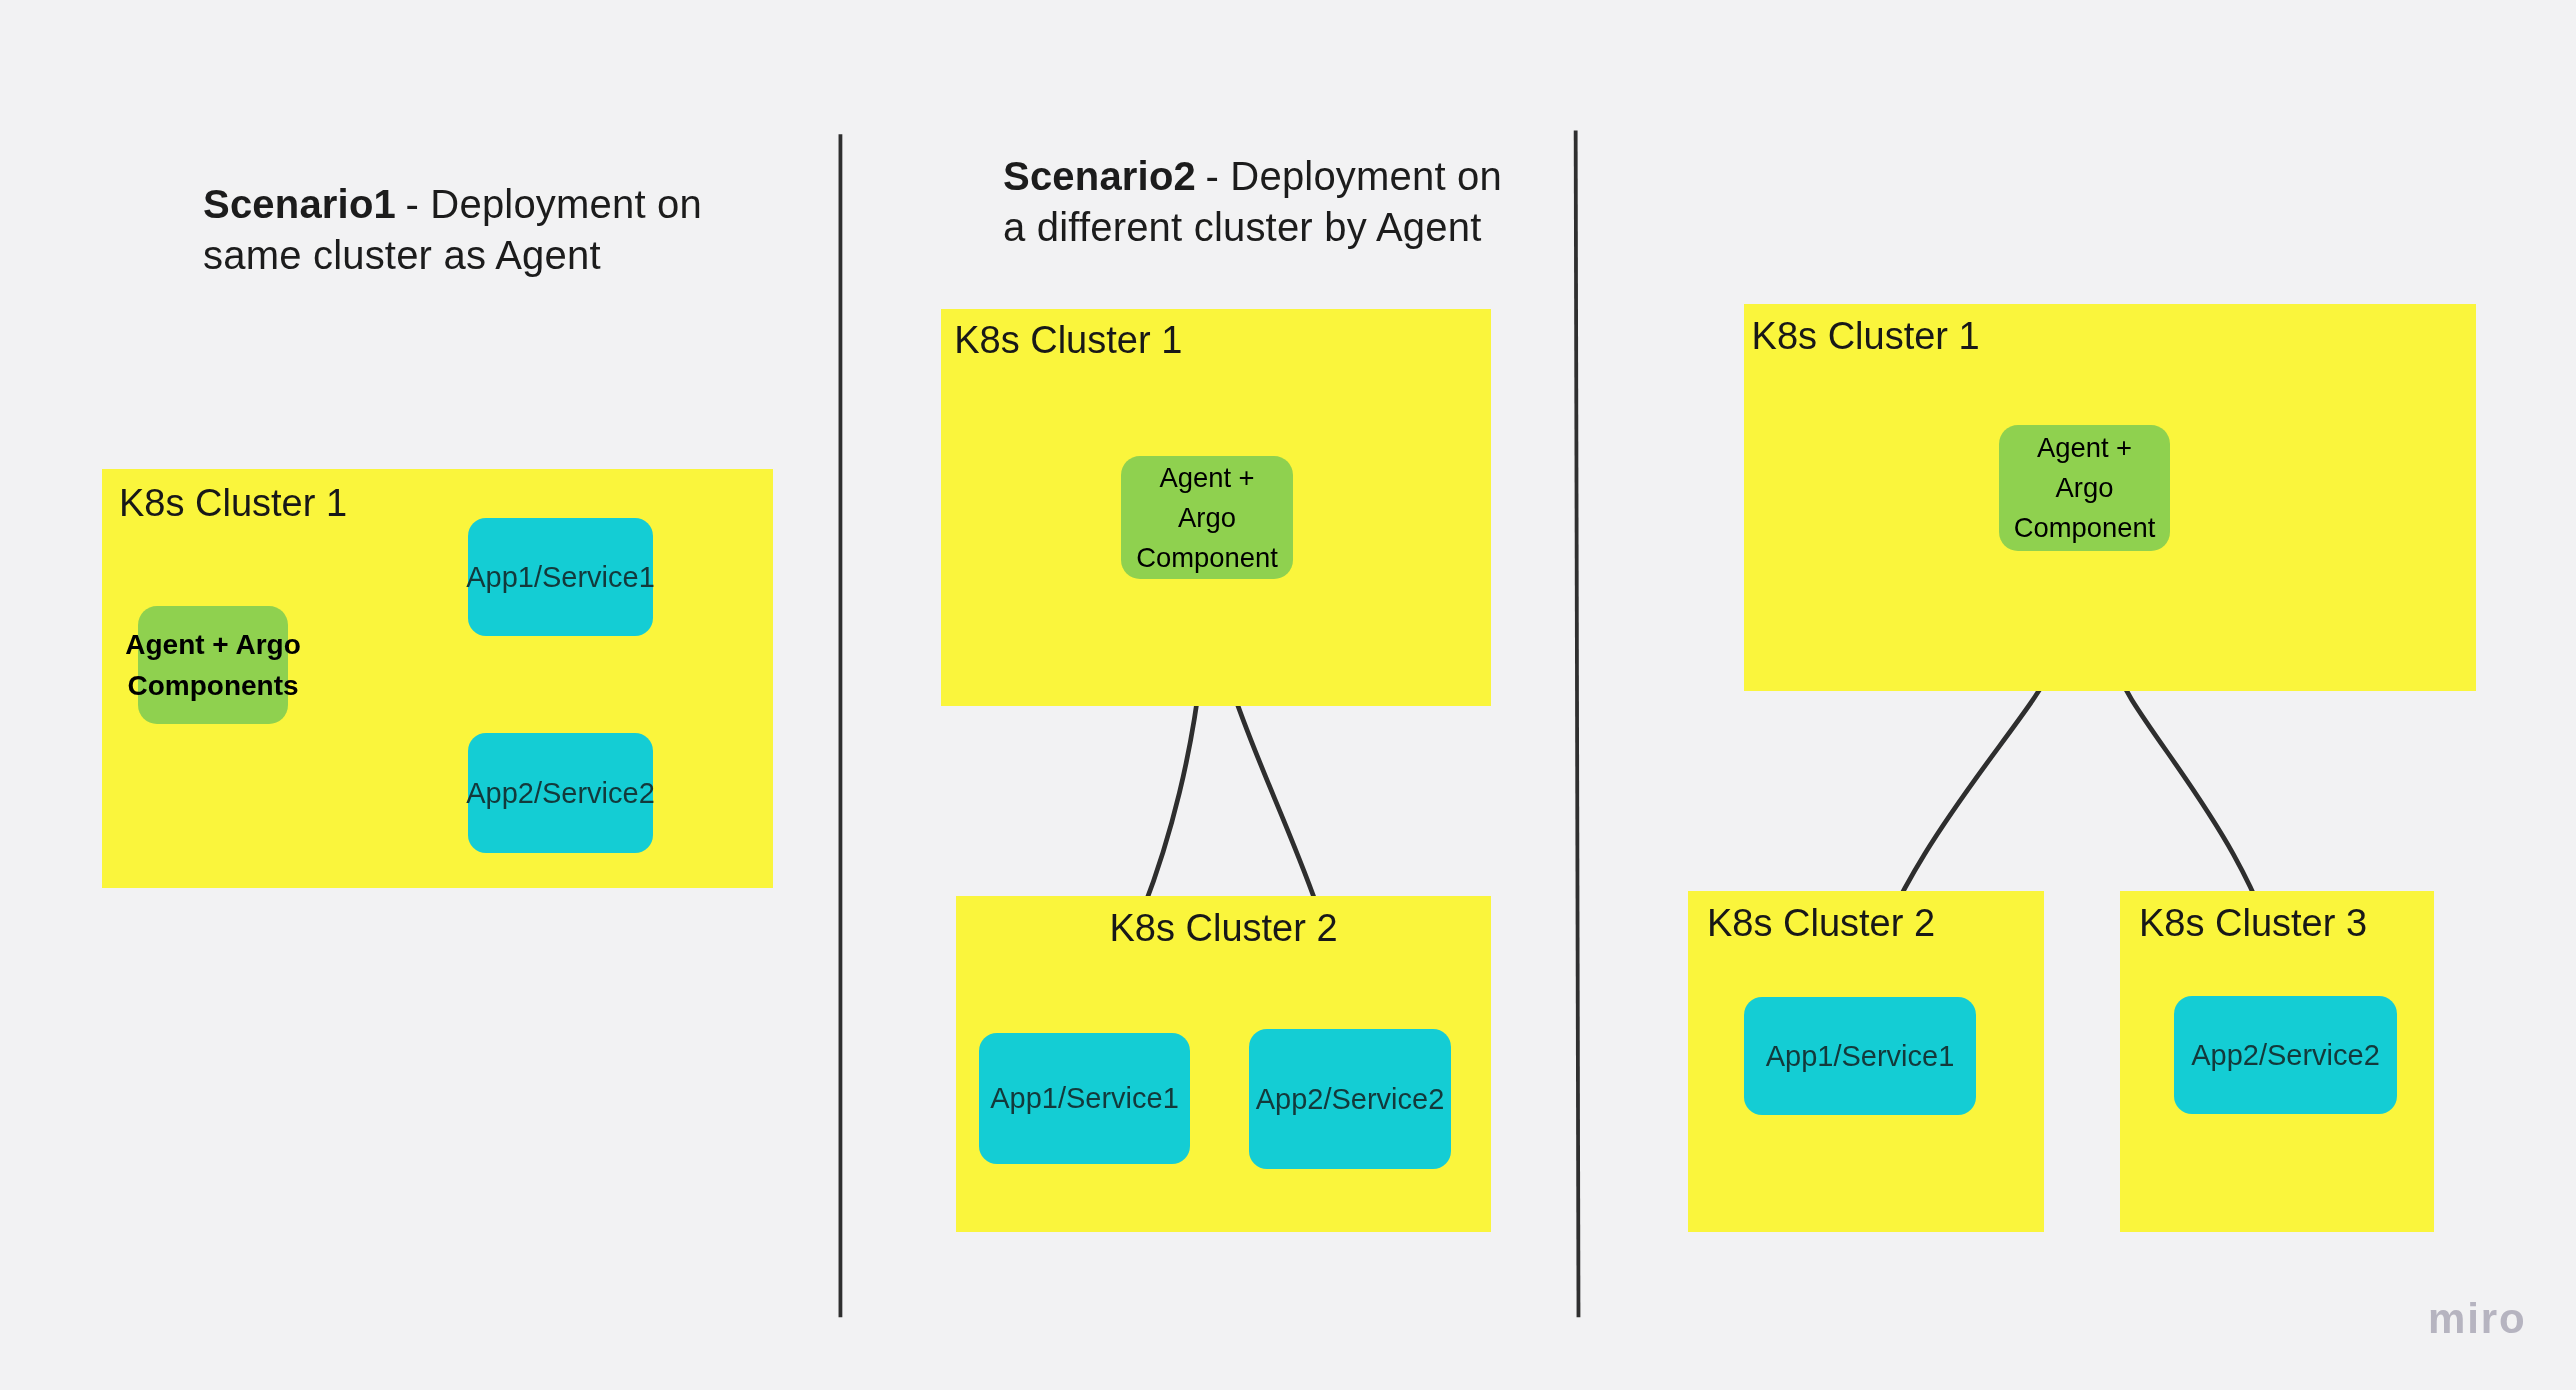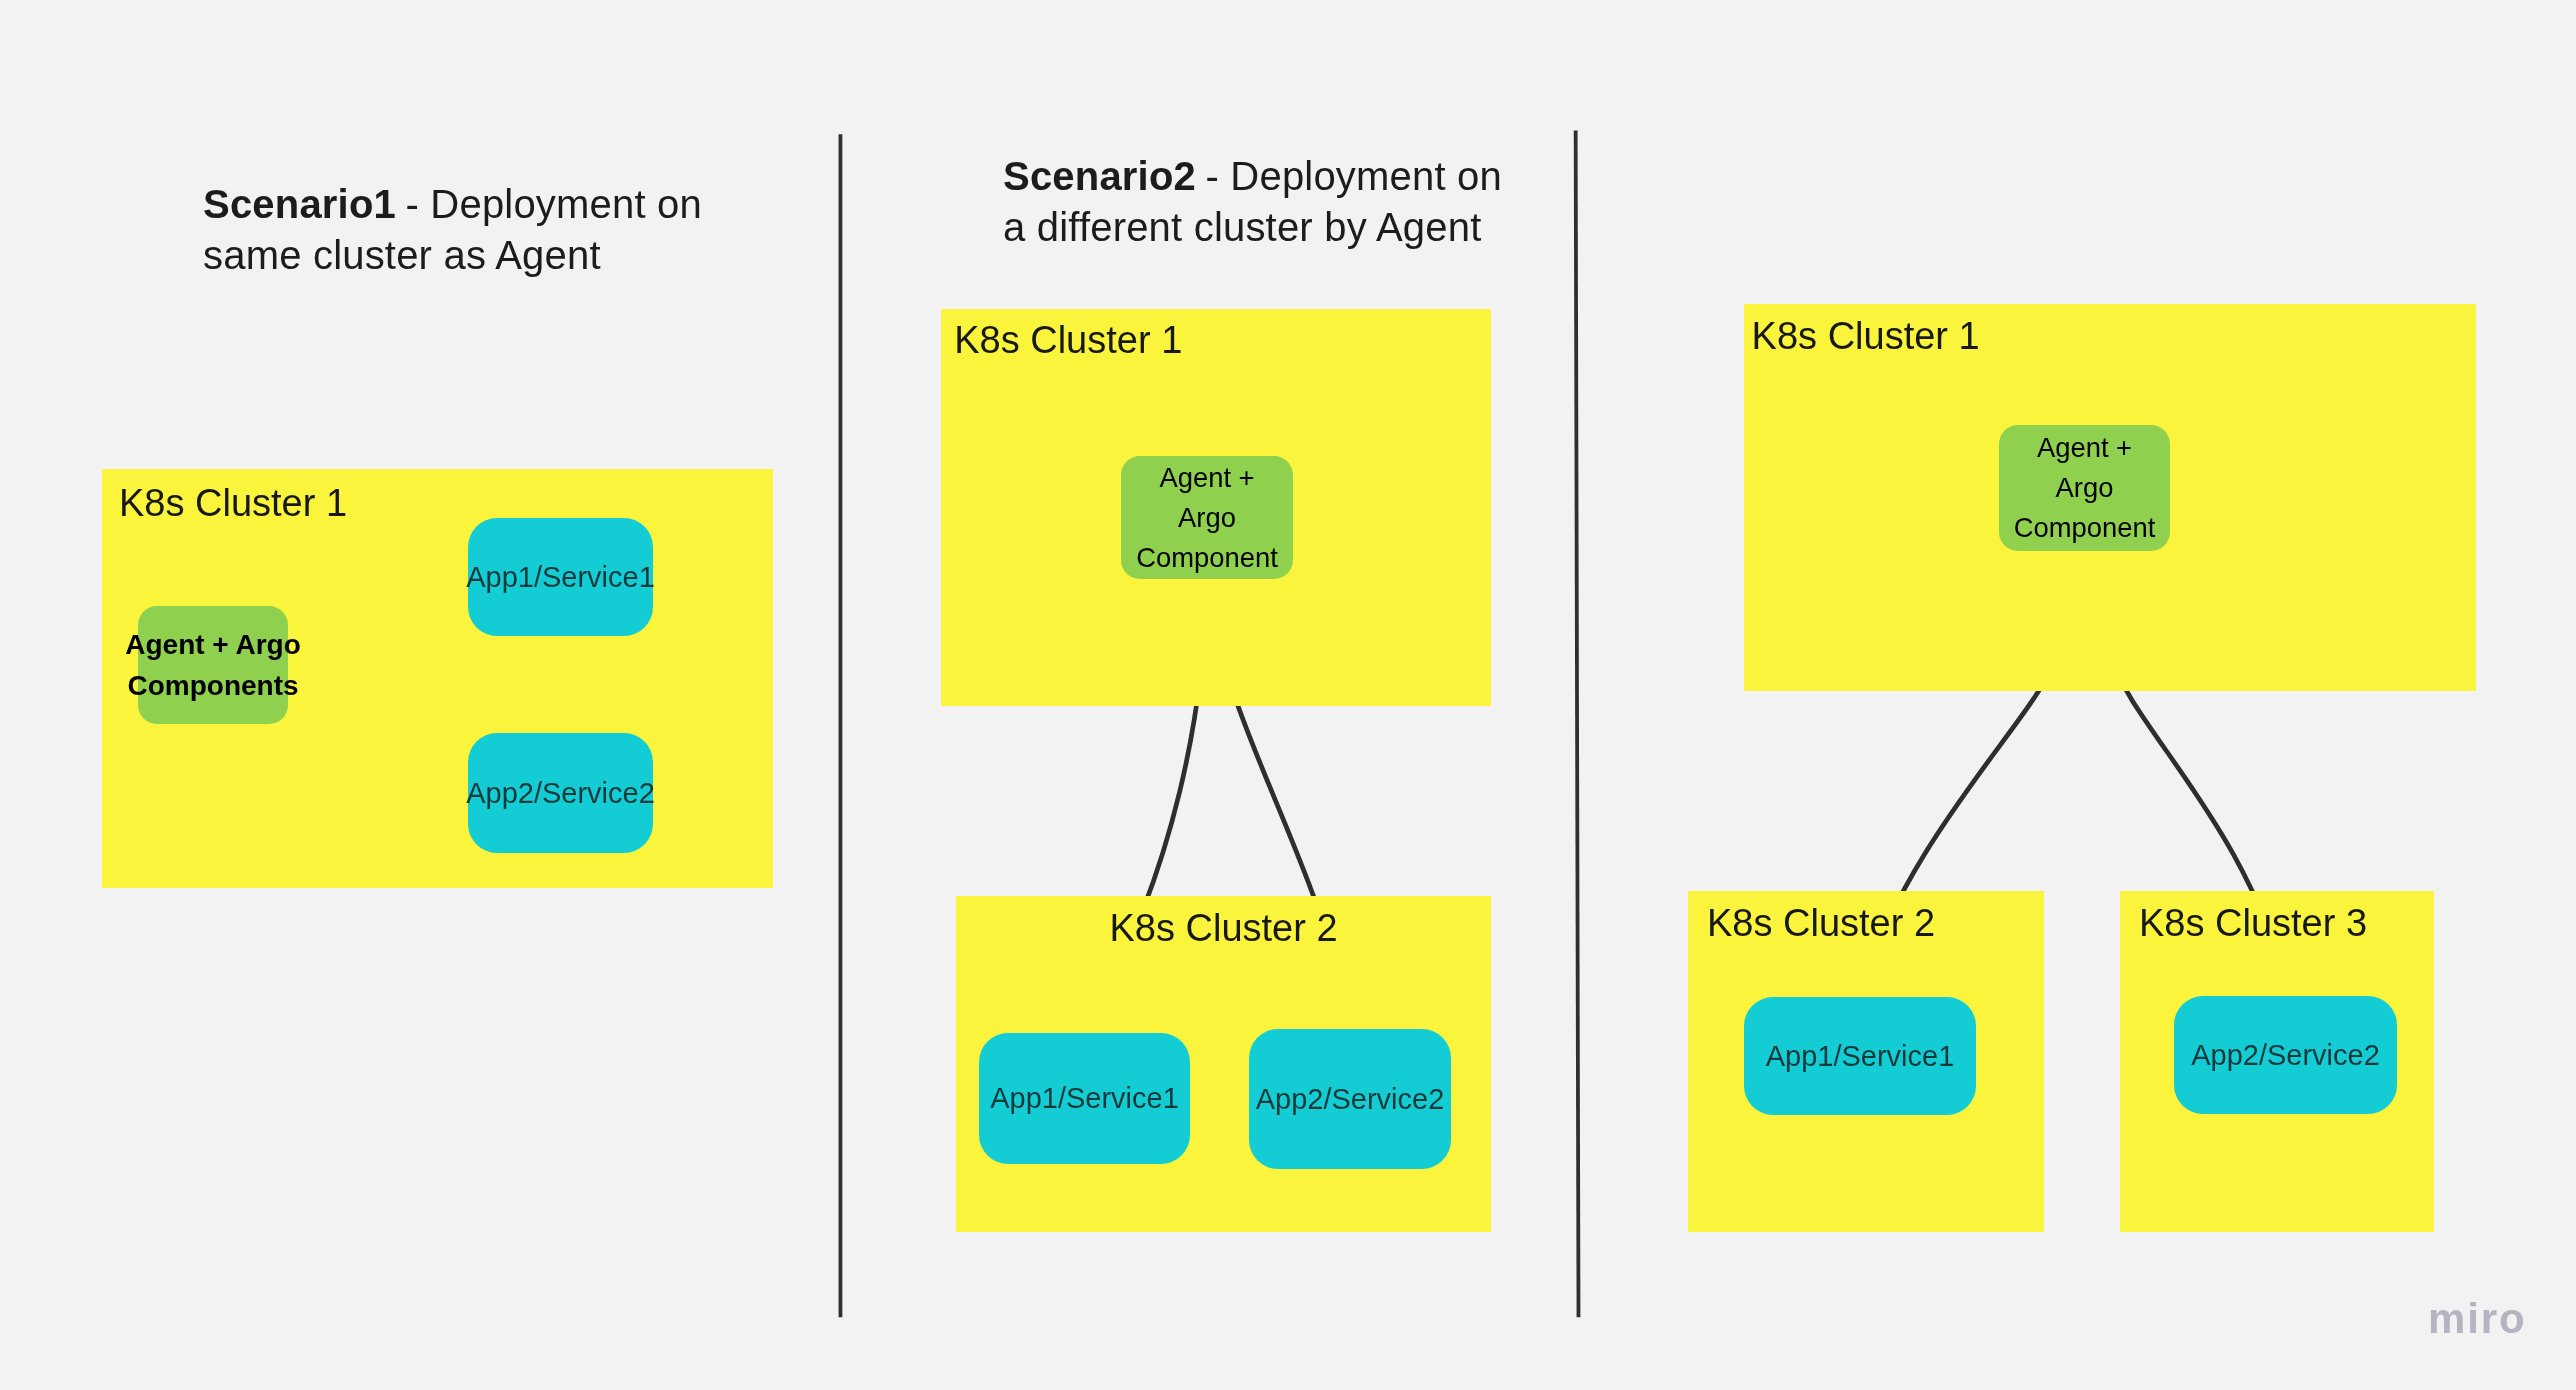--- a/index.html
+++ b/index.html
@@ -19,21 +19,21 @@
   .title .sep{display:inline-block;width:9.5px;}
 
   .cluster{background:#faf53c;padding-left:16px;}
   .cluster-label{font-size:38px;color:#181818;white-space:nowrap;}
 
   .node{
     display:flex;flex-direction:column;justify-content:center;align-items:center;
     text-align:center;white-space:nowrap;
   }
   .agent{background:#8fd14f;border-radius:19px;font-size:28px;line-height:41px;color:#000000;}
-  .app{background:#14cdd4;border-radius:29px;font-size:29px;color:#13393b;}
+  .app{background:#14cdd4;border-radius:18px;font-size:29px;color:#13393b;}
 
   .watermark{
     font-size:42px;font-weight:700;color:#b6b4c0;letter-spacing:1.9px;
   }
 </style>
 </head>
 <body>
 
 <div class="canvas">
 

